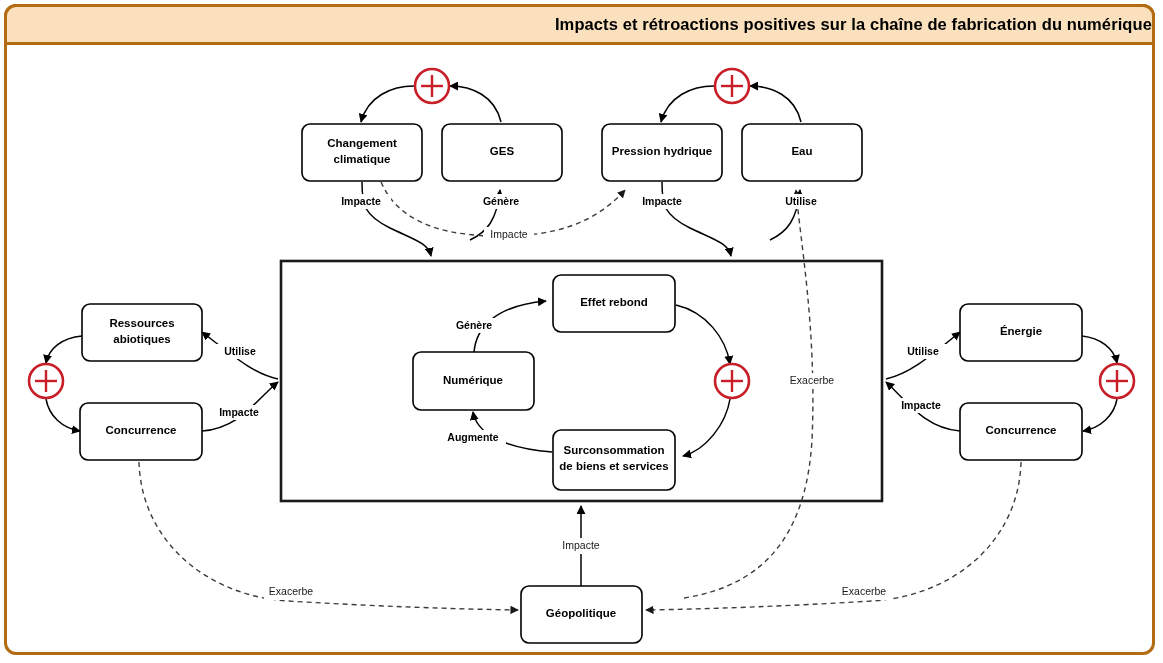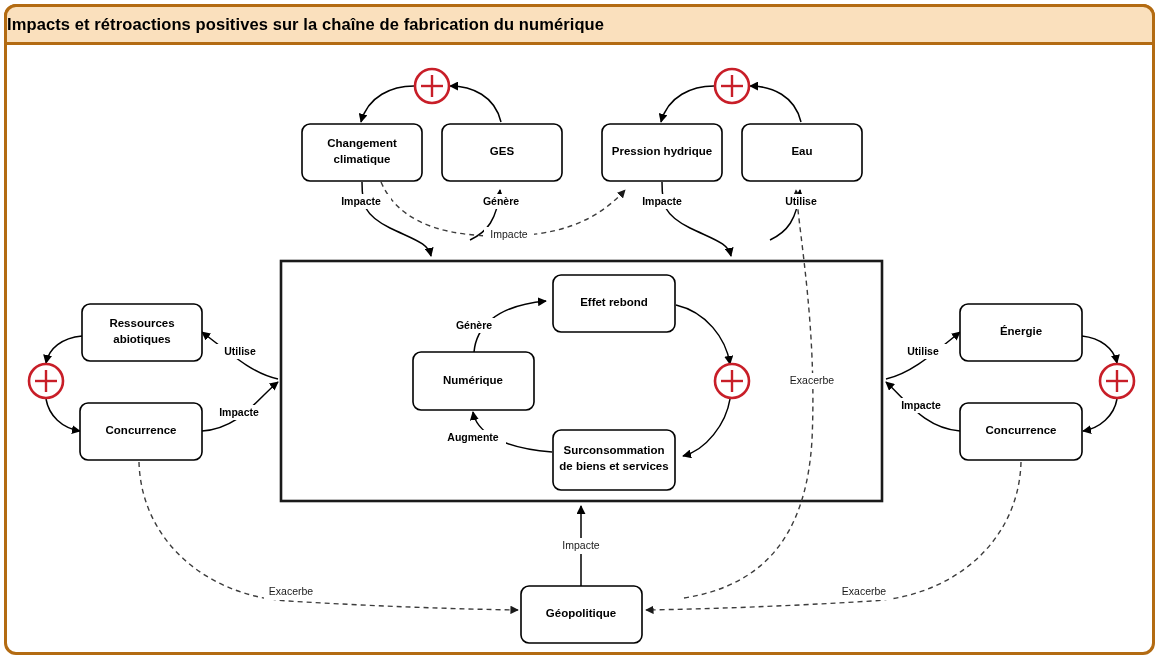--- a/index.html
+++ b/index.html
@@ -34,21 +34,21 @@
     left: 4px;
     top: 4px;
     width: 1151px;
     height: 41px;
     box-sizing: border-box;
     background: #fae0bd;
     border: 3px solid #b36b12;
     border-radius: 12px 12px 0 0;
     display: flex;
     align-items: center;
-    justify-content: flex-start;
+    justify-content: flex-end;
   }
   #title-text {
     font-size: 16.5px;
     font-weight: bold;
     color: #000000;
     letter-spacing: 0.1px;
     font-family: "Liberation Sans", sans-serif;
   }
   svg#diagram {
     position: absolute;

